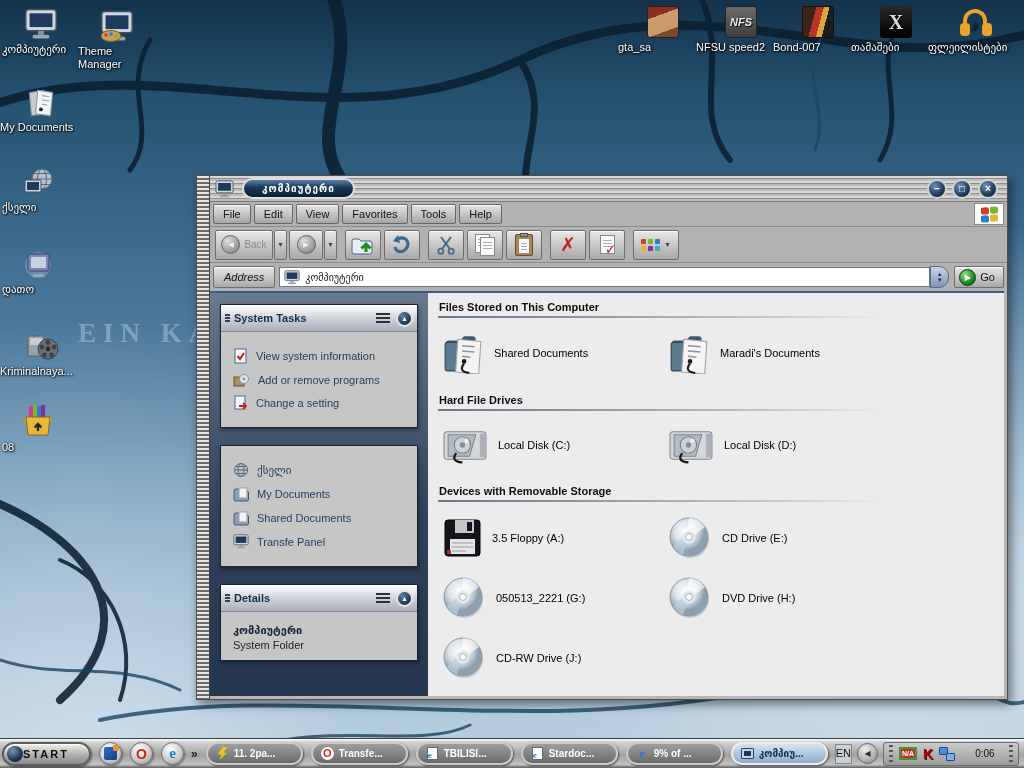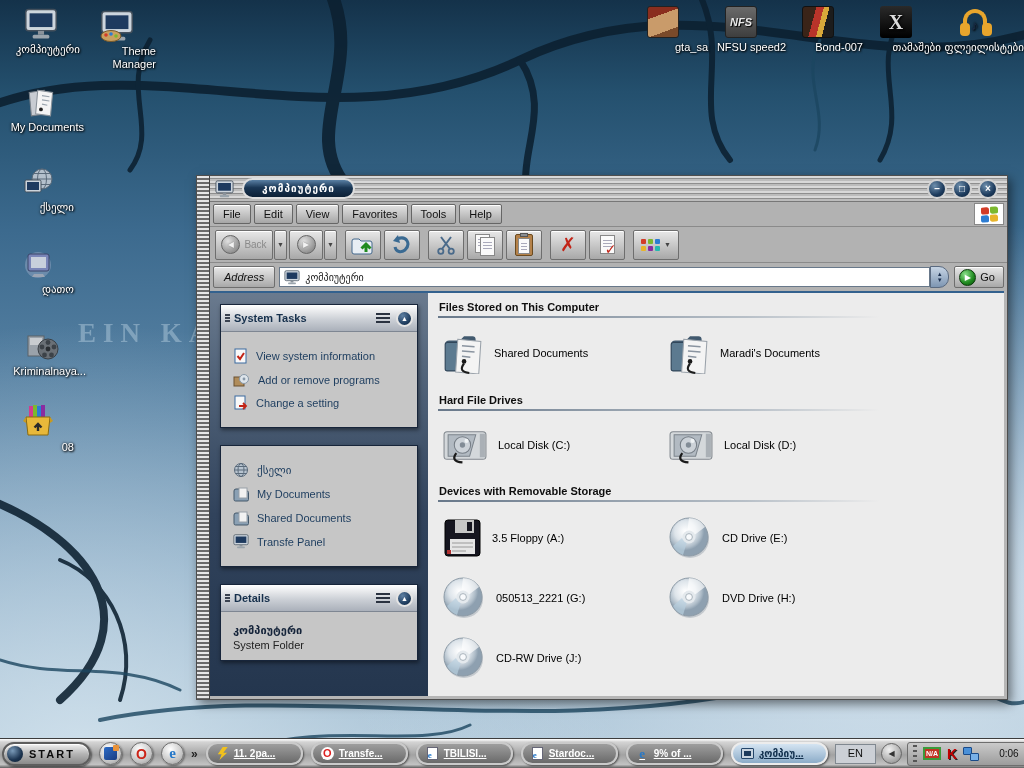--- a/index.html
+++ b/index.html
@@ -13,21 +13,21 @@
       linear-gradient(180deg,#14324a 0%,#24506e 12%,#3c6a8e 30%,#5d87a8 55%,#7fa3bf 75%,#a9c3d5 100%);
   }
   svg.branches { position:absolute; left:0; top:0; width:1024px; height:768px; }
   .wp-line { position:absolute; font-family:"Liberation Serif","DejaVu Serif",serif;
     color:rgba(196,216,232,.42); font-size:27px; letter-spacing:7px; font-weight:bold; }
   #wp1 { left:78px;  top:318px; }
   #wp2 { left:300px; top:345px; }
   #wp3 { left:358px; top:372px; }
 
   
-  .dicon { position:absolute; width:78px; text-align:right; color:#fff; font-size:11px;
+  .dicon { position:absolute; width:78px; text-align:left; color:#fff; font-size:11px;
     text-shadow:1px 1px 2px #000, 0 0 3px #000; cursor:default; }
   .dicon .ig { height:36px; display:flex; align-items:flex-end; justify-content:center; margin-bottom:3px; }
   .dicon .lbl { line-height:13px; }
   #ic-computer { left:2px;  top:4px;  }
   #ic-theme    { left:78px; top:6px;  }
   #ic-mydocs   { left:0px;  top:82px; width:84px; }
   #ic-qseli    { left:2px;  top:162px; width:72px; }
   #ic-dato     { left:2px;  top:244px; width:72px; }
   #ic-krim     { left:0px;  top:326px; width:86px; }
   #ic-08       { left:2px;  top:402px; width:72px; }
@@ -143,50 +143,50 @@
   .ditem svg { flex:none; }
   .gap8 { height:6px; }
 
   
   .taskbar { position:absolute; left:0; bottom:0; width:1024px; height:30px; z-index:9;
     background:linear-gradient(180deg,#fefefe 0%,#d4d4d4 10%,#a2a2a2 55%,#c2c2c2 88%,#5e5e5e 100%);
     border-top:1px solid #3c3c3c; display:flex; align-items:center; }
   .start { flex:none; width:89px; height:24px; margin-left:2px; border-radius:12px;
     background:linear-gradient(#f2f2f2,#b4b4b4 50%,#8a8a8a); border:2px solid #5e5e5e;
     box-shadow:inset 0 1px 1px #fff,1px 1px 2px rgba(0,0,0,.5);
-    display:flex; align-items:center; gap:6px; padding-left:3px; }
+    display:flex; align-items:center; padding-left:3px; }
   .sphere { width:16px; height:16px; border-radius:50%;
     background:radial-gradient(circle at 35% 30%,#7a9ab8,#1c3450 60%,#0a1c30); }
   .stext { font-weight:bold; font-size:11px; letter-spacing:2px; color:#0c0c0c; }
   .ql { flex:none; width:23px; height:23px; border-radius:50%; margin-left:8px;
     background:radial-gradient(circle at 40% 30%,#ffffff,#c2c2c2 65%,#8e8e8e); border:1px solid #6e6e6e;
     display:flex; align-items:center; justify-content:center; box-shadow:1px 1px 2px rgba(0,0,0,.4); }
   .qdesk { width:13px; height:13px; border-radius:2px; background:linear-gradient(140deg,#2c6cc8,#1a3c80); position:relative; }
   .qdesk:after { content:""; position:absolute; right:-2px; top:-2px; width:6px; height:6px;
     background:#e8923a; border-radius:1px; }
   .qopera { color:#cc2418; font-weight:900; font-size:14px; }
   .qie { color:#2678c8; font-weight:900; font-size:15px; font-family:"Liberation Serif",serif; }
   .chev { margin-left:7px; font-weight:bold; font-size:12px; color:#222; flex:none; }
   .task { flex:none; height:23px; width:97px; border-radius:12px; margin-left:8px;
     background:linear-gradient(#9e9e9e,#6a6a6a); border:2px solid #cacaca;
     box-shadow:1px 1px 2px rgba(0,0,0,.55); color:#fff; font-size:10px; font-weight:bold;
-    display:flex; align-items:center; gap:5px; padding:0 8px; white-space:nowrap; overflow:hidden;text-decoration:underline; }
+    display:flex; align-items:center; gap:5px; padding:0 8px; white-space:nowrap; overflow:hidden; }
   .task.active { background:linear-gradient(#d4e4f2,#8cacc8); color:#12304e; border-color:#ececec; }
   .ti { flex:none; width:13px; height:13px; display:flex; align-items:center; justify-content:center; }
   .bolt { width:11px; height:13px; background:#f2c21c;
     clip-path:polygon(55% 0,100% 0,60% 45%,95% 45%,25% 100%,45% 55%,10% 55%); }
   .topera { color:#d22; font-weight:900; font-size:11px; background:#fff; border-radius:50%;
     width:13px; height:13px; line-height:13px; text-align:center; }
   .tpage { width:11px; height:13px; background:#fff; border:1px solid #667; position:relative; }
   .tpage span { position:absolute; left:0; bottom:-1px; color:#2678c8; font-weight:900; font-size:9px;
     font-family:"Liberation Serif",serif; }
   .tie { color:#2678c8; font-weight:900; font-size:13px; font-family:"Liberation Serif",serif; }
   .tmon { width:13px; height:11px; background:#c8d4e0; border:1px solid #24466a; border-radius:1px; position:relative; }
   .tmon:after { content:""; position:absolute; inset:2px; background:#1c3a5c; }
-  .lang { flex:none; height:20px; margin-left:7px; padding:2px 12px; background:#ccd0d6;
+  .lang { flex:none; height:20px; margin-left:7px; padding:2px 0; background:#ccd0d6;
     border:1px solid #808890; font-size:11px; color:#111; }
   .traybtn { flex:none; width:21px; height:21px; border-radius:50%; margin-left:5px;
     background:radial-gradient(circle at 38% 30%,#f0f0f0,#b0b0b0 60%,#848484); border:1px solid #666;
     color:#333; font-size:8px; display:flex; align-items:center; justify-content:center; }
   .tray { flex:none; height:24px; margin-left:5px; margin-right:2px;
     background:linear-gradient(#cacaca,#9c9c9c); border:1px solid #6e6e6e; border-radius:3px;
     display:flex; align-items:center; gap:6px; padding:0 5px; }
   .dotcol { width:4px; height:18px;
     background:repeating-linear-gradient(180deg,#555 0 2px,rgba(0,0,0,0) 2px 5px); }
   .tna { font-size:7px; font-weight:bold; color:#fff; background:#c23424; border:2px solid #3a9a3a;

